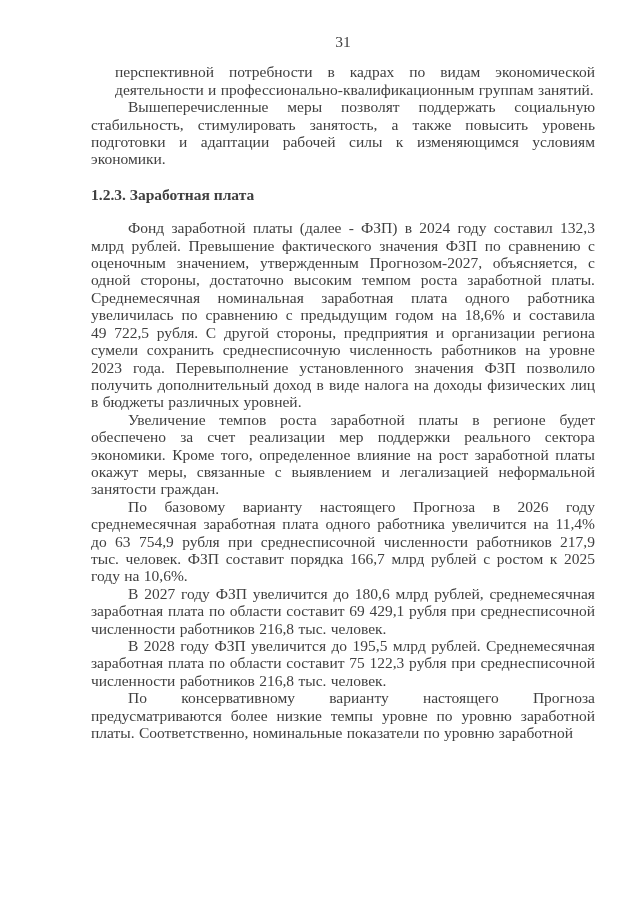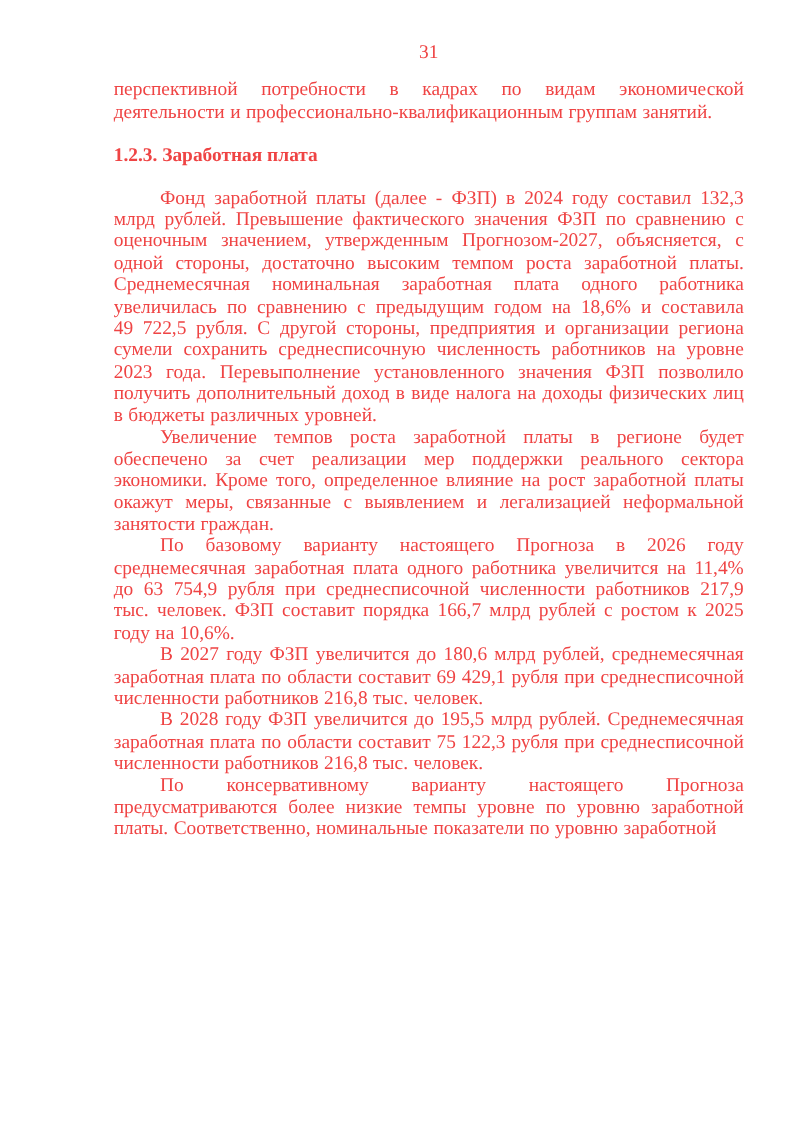--- a/index.html
+++ b/index.html
@@ -14,53 +14,55 @@
   }
   .page {
     box-sizing: border-box;
     width: 640px;
     height: 905px;
     padding: 33px 45px 0 91px;
     background: #ffffff;
     font-family: "Liberation Serif", "DejaVu Serif", serif;
     font-size: 15.5px;
     line-height: 17.4px;
-    color: #ef4444;
+    color: #404040;
   }
   .page-number {
     text-align: center;
     margin: 0 0 13px 0;
   }
   p.para {
     margin: 0;
     text-align: justify;
     text-indent: 37px;
     hyphens: none;
     word-spacing: 0.5px;
   }
   p.para.continuation {
     text-indent: 0;
+    margin-left: 24px;
   }
   h2.heading {
     margin: 18px 0 16px 0;
     text-align: left;
     font-size: 15.5px;
     font-weight: bold;
     line-height: 17.4px;
   }
 </style>
 </head>
 <body>
 
 <div class="page">
 
   <div class="page-number">31</div>
 
   <p class="para continuation">перспективной потребности в кадрах по видам экономической деятельности и профессионально-квалификационным группам занятий.</p>
 
+  <p class="para">Вышеперечисленные меры позволят поддержать социальную стабильность, стимулировать занятость, а также повысить уровень подготовки и адаптации рабочей силы к изменяющимся условиям экономики.</p>
 
 
   <h2 class="heading">1.2.3. Заработная плата</h2>
 
   <p class="para">Фонд заработной платы (далее - ФЗП) в 2024 году составил 132,3 млрд рублей. Превышение фактического значения ФЗП по сравнению с оценочным значением, утвержденным Прогнозом-2027, объясняется, с одной стороны, достаточно высоким темпом роста заработной платы. Среднемесячная номинальная заработная плата одного работника увеличилась по сравнению с предыдущим годом на 18,6% и составила 49&nbsp;722,5 рубля. С другой стороны, предприятия и организации региона сумели сохранить среднесписочную численность работников на уровне 2023 года. Перевыполнение установленного значения ФЗП позволило получить дополнительный доход в виде налога на доходы физических лиц в бюджеты различных уровней.</p>
 
 
   <p class="para">Увеличение темпов роста заработной платы в регионе будет обеспечено за счет реализации мер поддержки реального сектора экономики. Кроме того, определенное влияние на рост заработной платы окажут меры, связанные с выявлением и легализацией неформальной занятости граждан.</p>
 
   <p class="para">По базовому варианту настоящего Прогноза в 2026 году среднемесячная заработная плата одного работника увеличится на 11,4% до 63&nbsp;754,9 рубля при среднесписочной численности работников 217,9 тыс. человек. ФЗП составит порядка 166,7 млрд рублей с ростом к 2025 году на 10,6%.</p>

